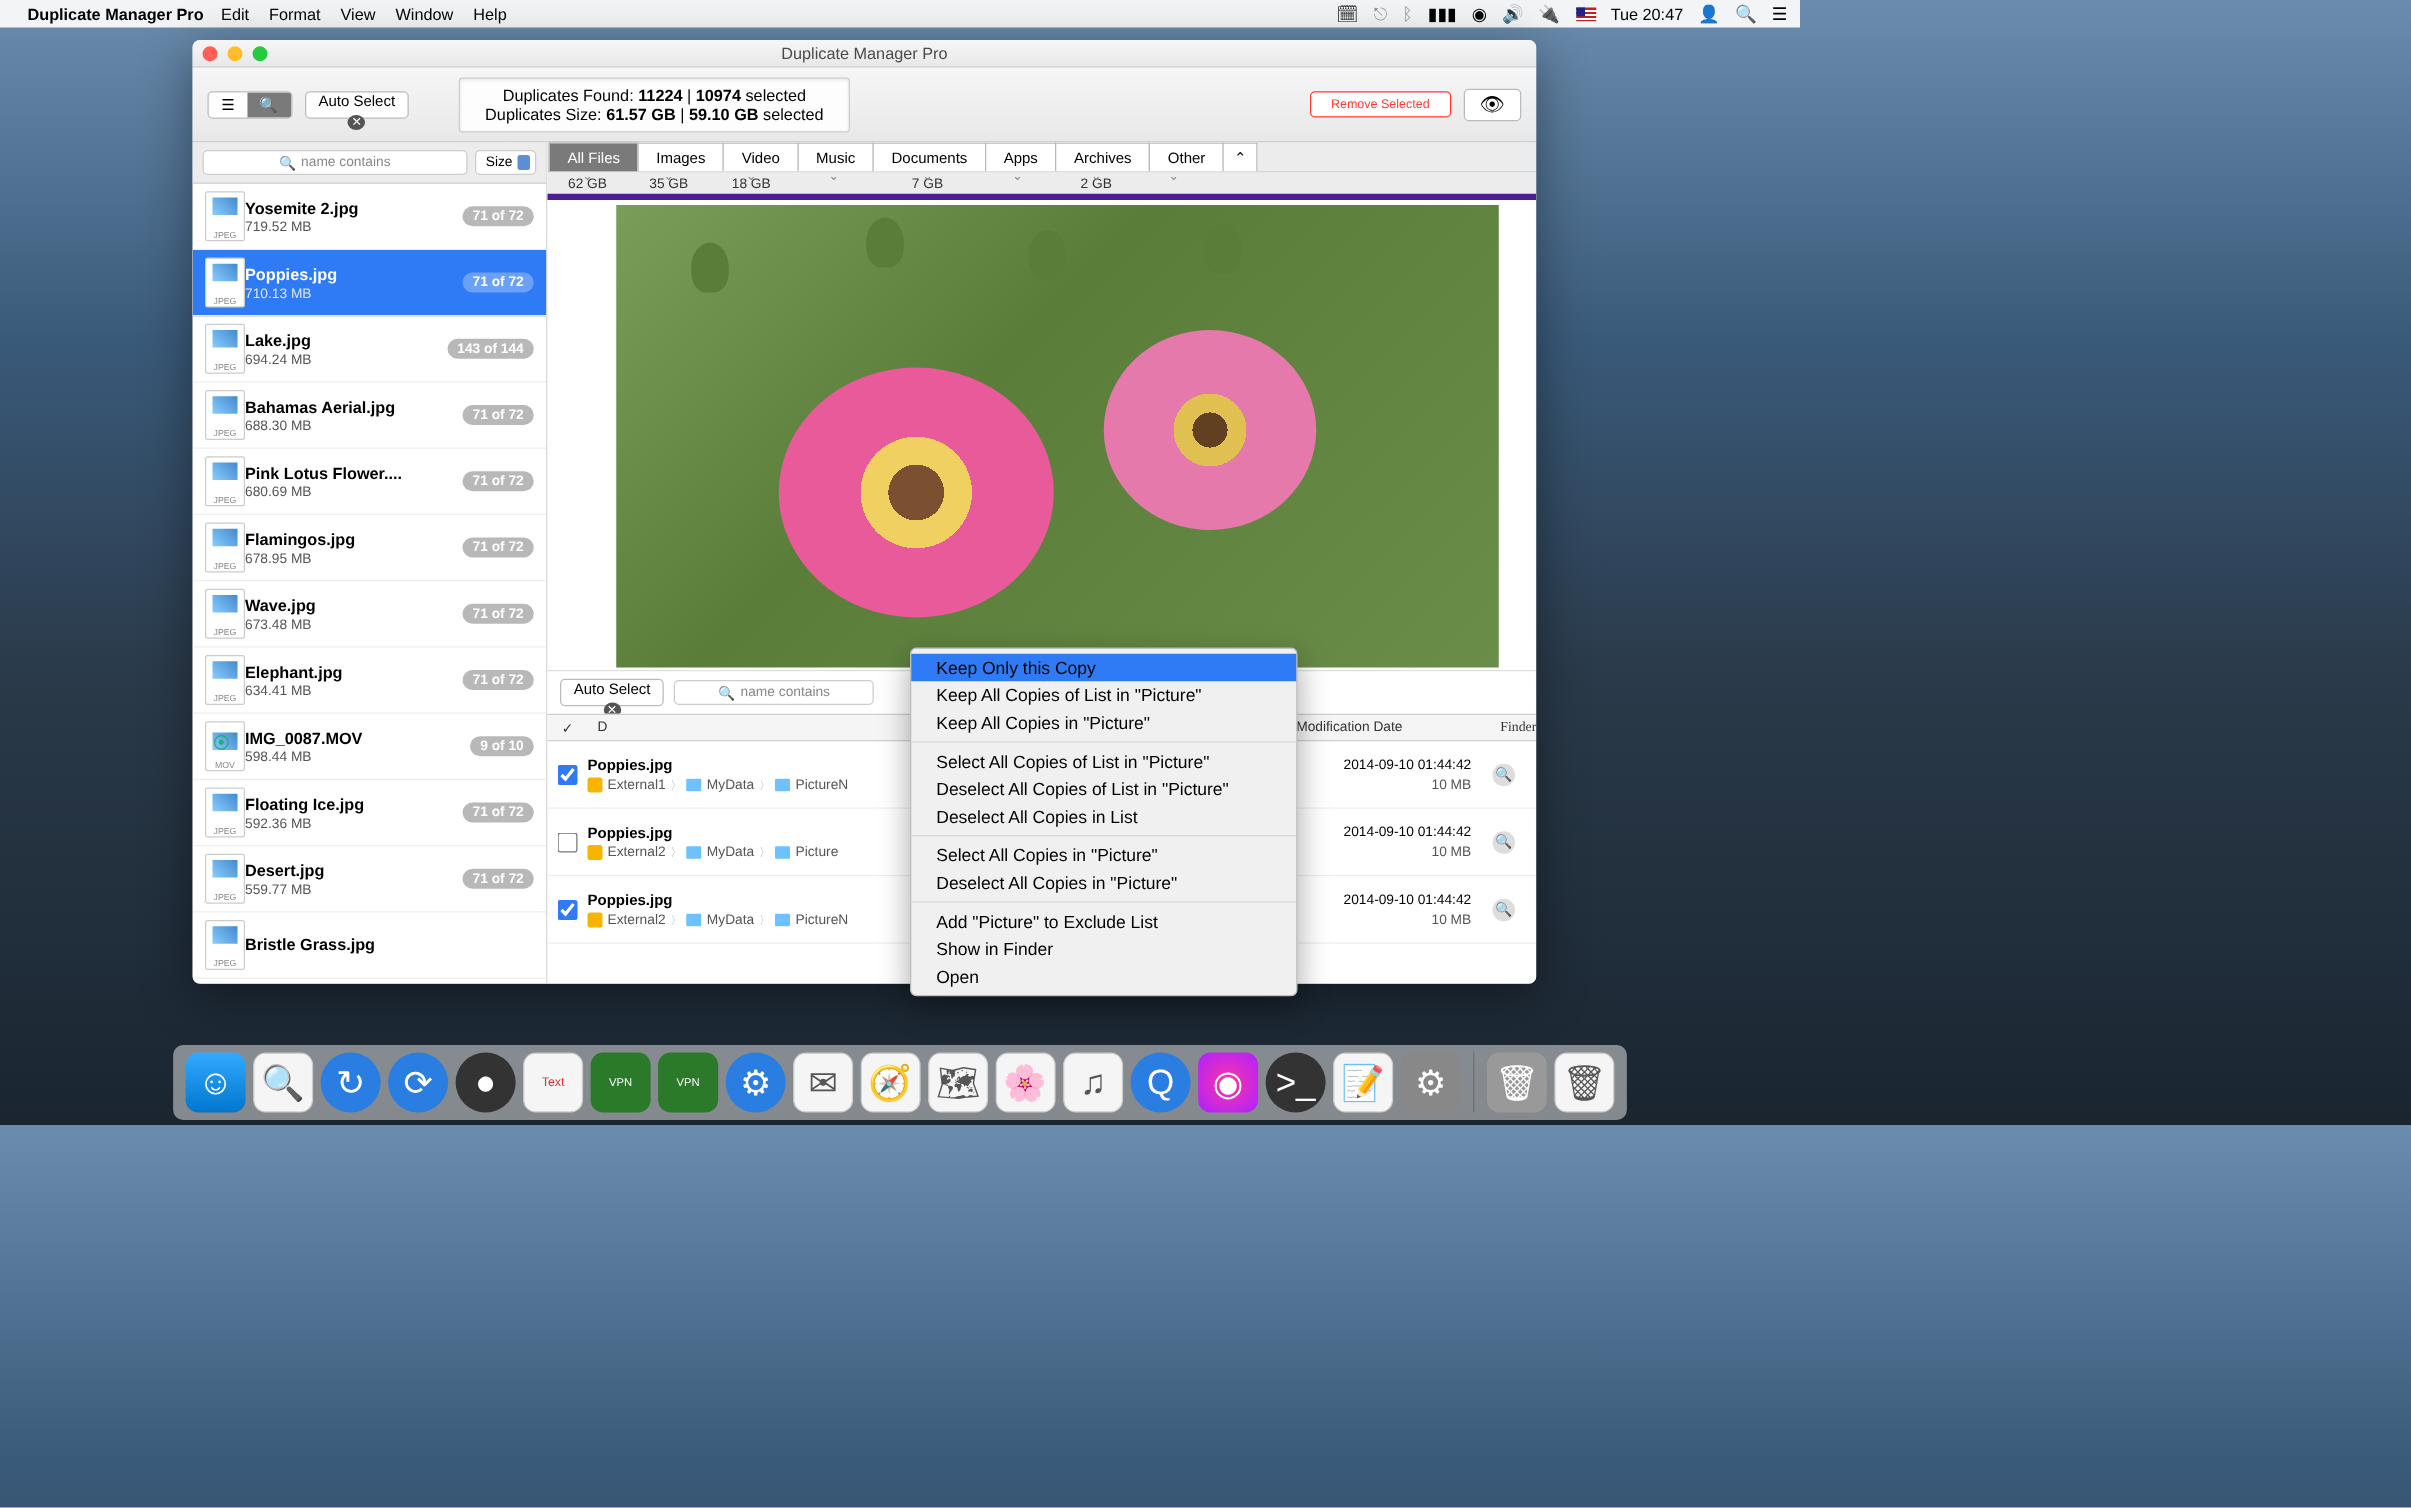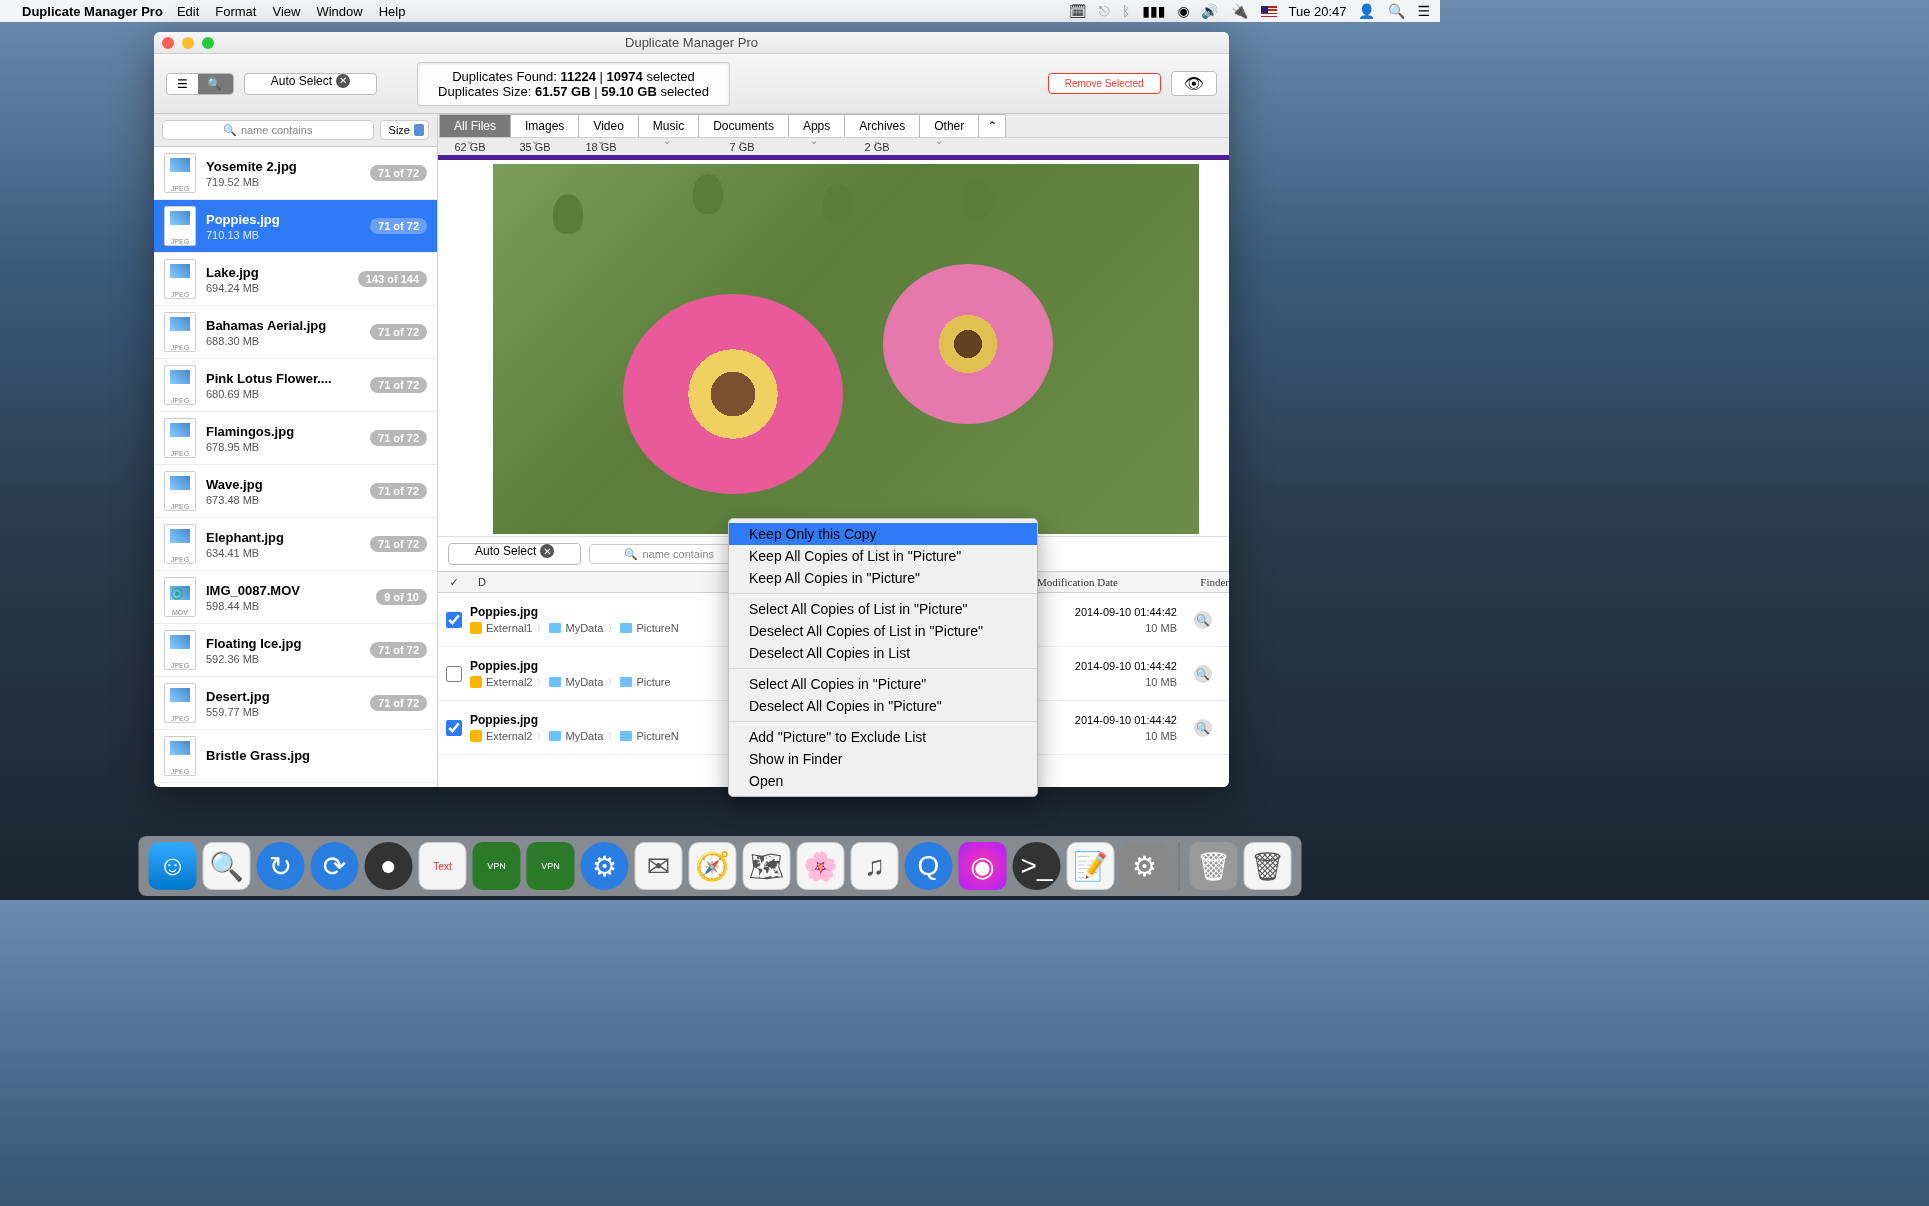--- a/index.html
+++ b/index.html
@@ -20,38 +20,38 @@
 .titlebar { height: 22px; display: flex; align-items: center; justify-content: center; position: relative; background: linear-gradient(#f6f6f6,#e8e8e8); border-bottom:1px solid #d0d0d0; }
 .traffic { position: absolute; left: 8px; display: flex; gap: 8px; }
 .tl { width: 12px; height: 12px; border-radius: 50%; }
 .close-l { background: #ff5f56; } .min-l { background: #ffbd2e; } .max-l { background: #27c93f; }
 .titlebar-title { font-size: 13px; color: #4a4a4a; }
 
 .toolbar { height: 60px; background: linear-gradient(#f6f6f6,#e8e8e8); display: flex; align-items: center; padding: 0 12px; gap: 10px; border-bottom: 1px solid #c7c7c7; }
 .seg-btn { display: flex; border: 1px solid #bbb; border-radius: 4px; overflow: hidden; height: 22px; }
 .seg-btn .seg { padding: 0 10px; display: flex; align-items: center; font-size: 12px; background:#fff; }
 .seg-btn .seg.active { background: #7a7a7a; color:#fff; }
-.btn { border: 1px solid #bbb; border-radius: 4px; height: 22px; padding: 0 26px; font-size: 12px; background:#fff; display:flex; align-items:flex-start; gap:4px; }
+.btn { border: 1px solid #bbb; border-radius: 4px; height: 22px; padding: 0 10px; font-size: 12px; background:#fff; display:flex; align-items:center; gap:4px;flex-direction:column; }
 .btn .x { background:#555; color:#fff; border-radius:50%; width:14px; height:14px; display:inline-flex;align-items:center;justify-content:center;font-size:10px;}
 .stats-box { flex: 0 0 auto; margin-left: 30px; background: #fdfdfd; border: 1px solid #ccc; border-radius: 3px; padding: 6px 20px; font-family: Menlo, monospace; font-size: 13px; text-align:center; box-shadow: inset 0 1px 3px rgba(0,0,0,.1);}
 .stats-box .l1, .stats-box .l2 { white-space: pre; }
 .stats-box b { font-weight: bold; }
 .remove-btn { border: 1.5px solid #ff3b30; color: #ff3b30; border-radius: 4px; padding: 4px 16px; font-size: 10px; background:#fff; margin-left:auto;}
 .eye-btn { border: 1px solid #bbb; border-radius: 4px; padding: 2px 12px; background:#fff; font-size:16px;}
 
 .content { flex: 1; display: flex; overflow: hidden; }
 
 
 .sidebar { width: 284px; border-right: 1px solid #d0d0d0; display: flex; flex-direction: column; background:#fff; }
 .sidebar-top { display: flex; gap: 6px; padding: 6px 8px; background:#ececec; border-bottom:1px solid #d0d0d0; align-items:center;}
 .search-field { flex:1; border:1px solid #ccc; border-radius:4px; height:20px; font-size:11px; padding:0 6px; color:#888; display:flex; align-items:center; gap:4px; background:#fff; justify-content:center;}
 .size-sel { border:1px solid #ccc; border-radius:4px; height:20px; font-size:11px; padding:0 18px 0 8px; background:#fff; display:flex;align-items:center;position:relative;}
 .size-sel::after{content:'';position:absolute;right:4px;top:3px;width:10px;height:12px;background:#5a8fd6;border-radius:2px;}
 .file-list { flex:1; overflow-y:auto; }
-.file-item { display:flex; align-items:center; padding: 6px 10px; border-bottom:1px solid #eee; gap:10px; position:relative;}
+.file-item { display:flex; align-items:center; padding: 6px 10px; border-bottom:1px solid #eee; gap:0; position:relative;}
 .file-item.selected { background:#2f7bf6; color:#fff; }
 .file-icon { width:32px; height:40px; background:#fff;border:1px solid #ccc; border-radius:2px; display:flex;align-items:flex-end;justify-content:center;font-size:7px;color:#888;position:relative;}
 .file-icon.mov::before { content:'⦿'; position:absolute; top:8px; font-size:14px;color:#2a7;}
 .file-icon::before { content:''; position:absolute; top:4px; width:20px;height:14px;background:linear-gradient(45deg,#8cf,#48c);}
 .file-info { flex:1; }
 .file-name { font-size:13px; font-weight:bold; }
 .file-size { font-size:11px; color:#555; margin-top:2px;}
 .file-item.selected .file-size { color:#dbe7ff;}
 .badge { background:#b8b8b8; color:#fff; border-radius:10px; padding:2px 8px; font-size:11px; font-weight:bold;}
 .file-item.selected .badge { background:#6ba0f8; }
@@ -69,21 +69,21 @@
 .preview { height: 370px; margin: 4px 30px 2px 55px; background:linear-gradient(135deg,#7a9e5a 0%, #5a7e3a 40%, #6a8e4a 100%); position:relative; overflow:hidden;}
 .flower { position:absolute; border-radius:50%;}
 .f1 { width:220px;height:200px;background:radial-gradient(circle,#7a5030 0 15%,#f0d060 15% 30%, #e85a9a 30%);left:130px;top:130px;}
 .f2 { width:170px;height:160px;background:radial-gradient(circle,#604020 0 12%,#e0c050 12% 25%, #e579ab 25%);left:390px;top:100px;}
 .bud { position:absolute;width:30px;height:40px;background:#5a7e3a;border-radius:50% 50% 40% 40%;}
 
 .bottom-bar { display:flex; gap:8px; padding:6px 10px; align-items:center; background:#fff; border-top:1px solid #e0e0e0;}
 .copies-header { display:flex; background:#f5f5f5; border-top:1px solid #d0d0d0;border-bottom:1px solid #d0d0d0; height:22px; font-size:11px; color:#333; align-items:center;}
 .ch-chk{width:32px;text-align:center;}
 .ch-d{flex:1;padding-left:8px;}
-.ch-mod{width:140px;font-family:Liberation Serif, serif;}
+.ch-mod{width:140px;}
 .ch-find{width:52px;text-align:right;font-family:Liberation Serif, serif;}
 .copies-list { flex:1; overflow:auto;}
 .copy-row { display:flex; align-items:center; height:54px; border-bottom:1px solid #eee;}
 .copy-row .chk{width:32px;display:flex;justify-content:center;}
 .copy-row input[type=checkbox]{width:16px;height:16px;accent-color:#2f7bf6;}
 .copy-row .detail{flex:1;}
 .copy-row .cname{font-size:12px;font-weight:bold;}
 .copy-row .cpath{font-size:11px;color:#555;display:flex;align-items:center;gap:4px;margin-top:3px;}
 .cpath .drive{background:#f7b500;width:12px;height:12px;border-radius:2px;display:inline-block;}
 .cpath .fold{background:#6ec1ff;width:12px;height:10px;border-radius:1px;display:inline-block;}

